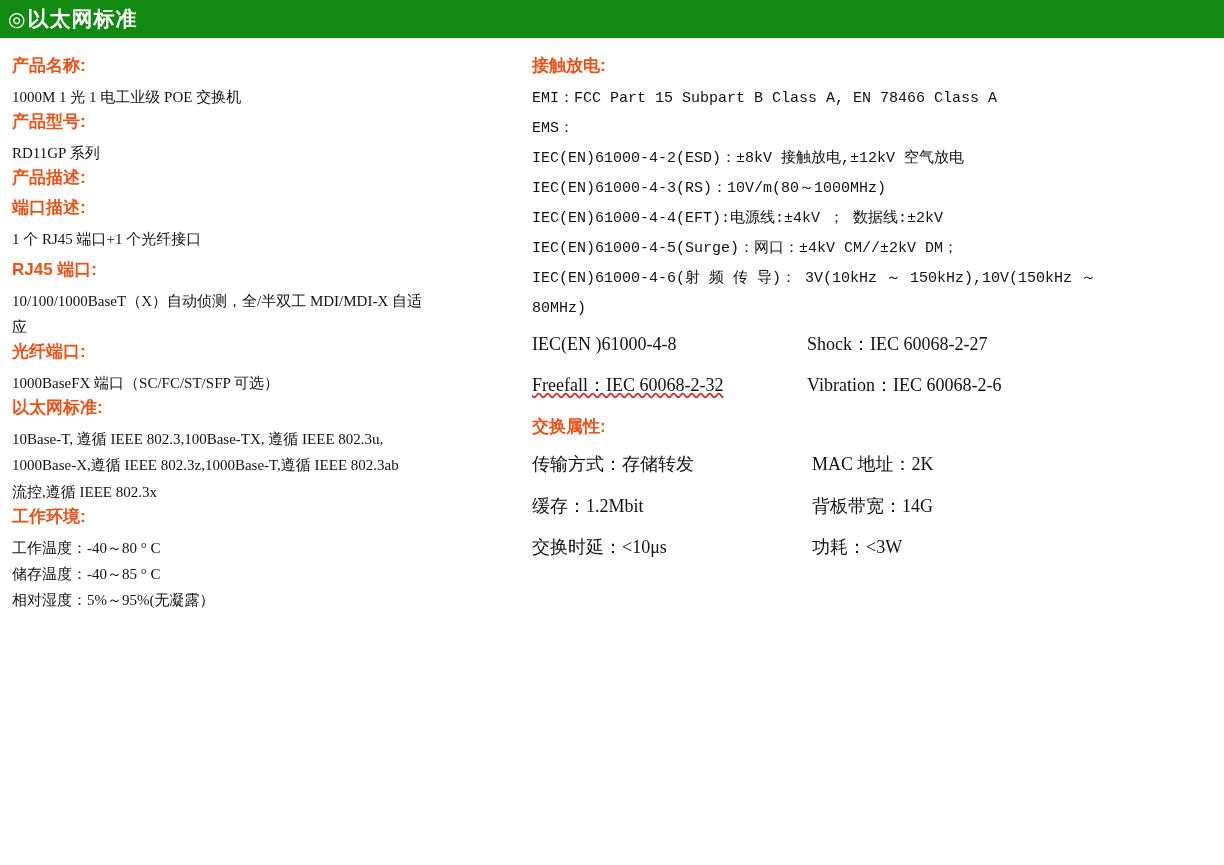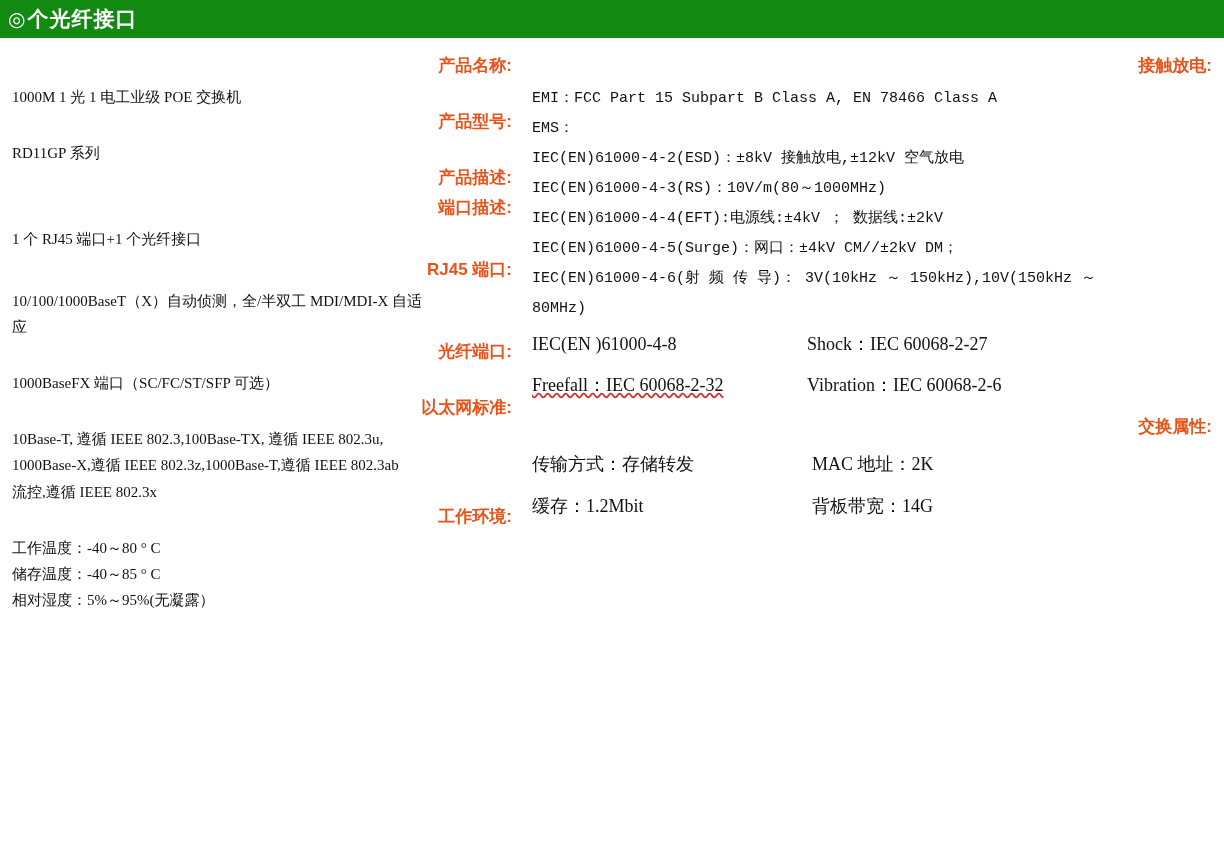--- a/index.html
+++ b/index.html
@@ -60,21 +60,20 @@
     padding-left: 12px;
     padding-right: 8px;
   }
   .sec-title {
     color: #E8531A;
     font-weight: bold;
     font-size: 17px;
     font-family: "Liberation Sans", sans-serif;
     margin: 14px 0 6px 0;
     line-height: 1.4;
-    text-align: right;
   }
   .sec-title:first-child {
     margin-top: 0;
   }
   .line {
     font-size: 15px;
     line-height: 1.75;
     color: #111111;
     font-family: "Liberation Serif", serif;
   }
@@ -105,21 +104,21 @@
     width: 280px;
   }
 </style>
 </head>
 <body>
 
 <div class="page">
 
   <div class="header-bar">
     <span class="header-icon">◎</span>
-    <span class="header-title">个光纤接口</span>
+    <span class="header-title">以太网标准</span>
   </div>
 
   <div class="body-cols">
 
     <div class="col col-left">
 
       <div>
         <div class="sec-title">产品名称:</div>
         <div class="line">1000M 1 光 1 电工业级 POE 交换机</div>
       </div>
@@ -197,19 +196,23 @@
         <table class="kv-table">
           <tbody>
               <tr>
             <td class="k">传输方式：存储转发</td>
             <td>MAC 地址：2K</td>
           </tr>
           <tr>
             <td class="k">缓存：1.2Mbit</td>
             <td>背板带宽：14G</td>
           </tr>
+          <tr>
+            <td class="k">交换时延：&lt;10μs</td>
+            <td>功耗：&lt;3W</td>
+          </tr>
         </tbody>
           </table>
       </div>
 
     </div>
   </div>
 </div>
 
 </body></html>

